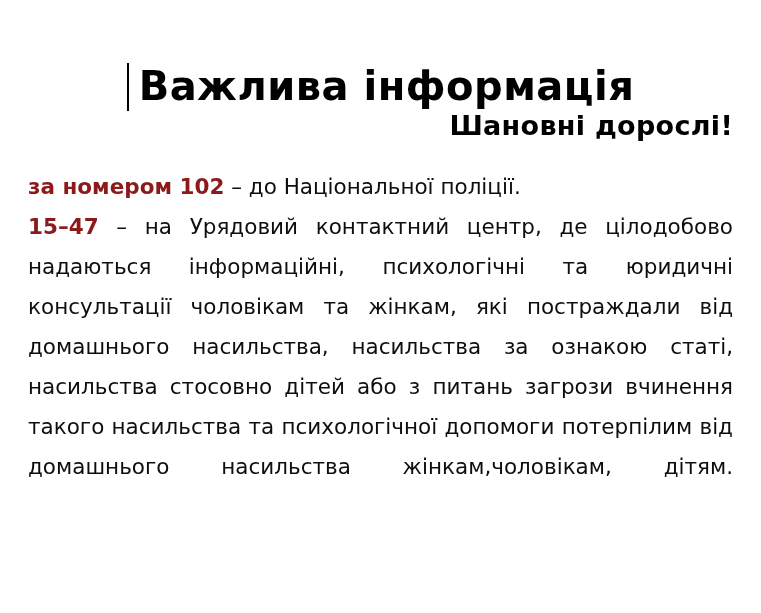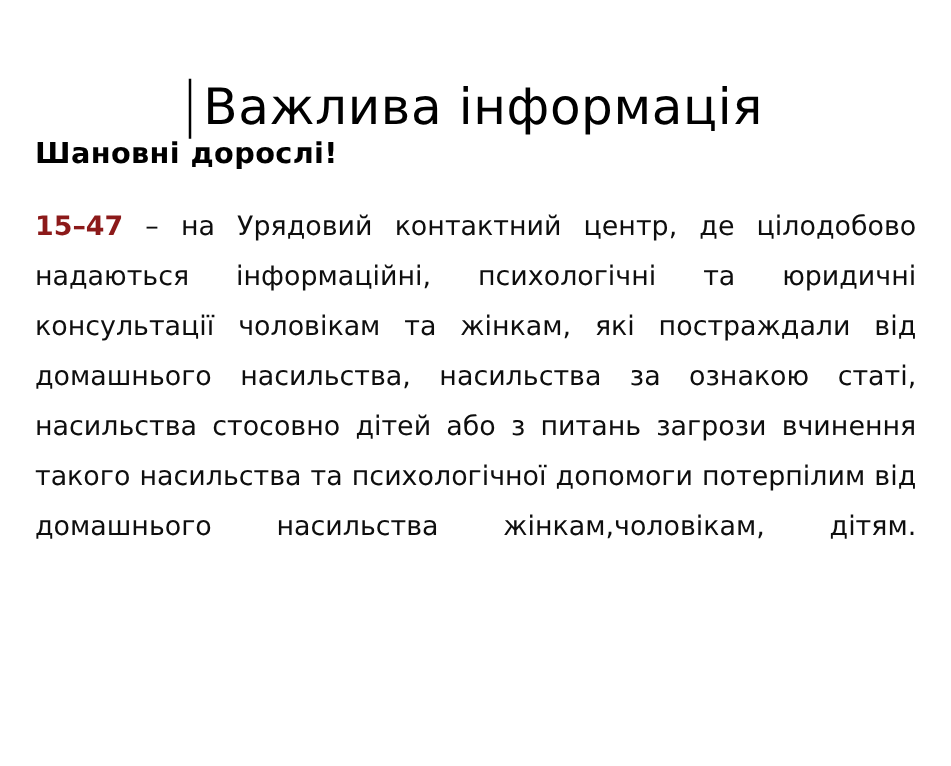--- a/index.html
+++ b/index.html
@@ -24,37 +24,37 @@
     position: relative;
     text-align: center;
     margin-top: 34px;
     height: 56px;
   }
   .title {
     display: inline-block;
     position: relative;
     font-family: "DejaVu Sans", sans-serif;
     font-size: 40px;
-    font-weight: 400;
+    font-weight: 700;
     color: #000000;
     letter-spacing: 0.5px;
     line-height: 50px;
     padding-left: 12px;
   }
   .caret {
     position: absolute;
     left: 0;
     top: 2px;
     width: 2px;
     height: 48px;
     background: #000000;
   }
   .subtitle {
-    text-align: left;
-    font-size: 23px;
+    text-align: right;
+    font-size: 27px;
     font-weight: 700;
     color: #000000;
     margin-top: 20px;
     letter-spacing: 0.3px;
   }
   .body-block {
     margin-top: 26px;
     font-size: 21.5px;
     line-height: 40px;
     color: #0e0e0e;
@@ -87,20 +87,23 @@
       <span class="caret"></span>
       <span>Важлива інформація</span>
     </h1>
   </div>
 
   <div class="subtitle">Шановні дорослі!</div>
 
   <div class="body-block">
 
 
+    <p class="para left">
+      <span class="highlight-red">за номером 102</span><span> – до Національної поліції.</span>
+    </p>
 
     <p class="para just-force">
       <span class="highlight-red">15–47</span><span> – на Урядовий контактний центр, де цілодобово надаються інформаційні, психологічні та юридичні консультації чоловікам та жінкам, які постраждали від домашнього насильства, насильства за ознакою статі, насильства стосовно дітей або з питань загрози вчинення такого насильства та психологічної допомоги потерпілим від домашнього насильства жінкам,чоловікам, дітям.</span>
     </p>
 
   </div>
 
 </div>
 
 </body></html>

